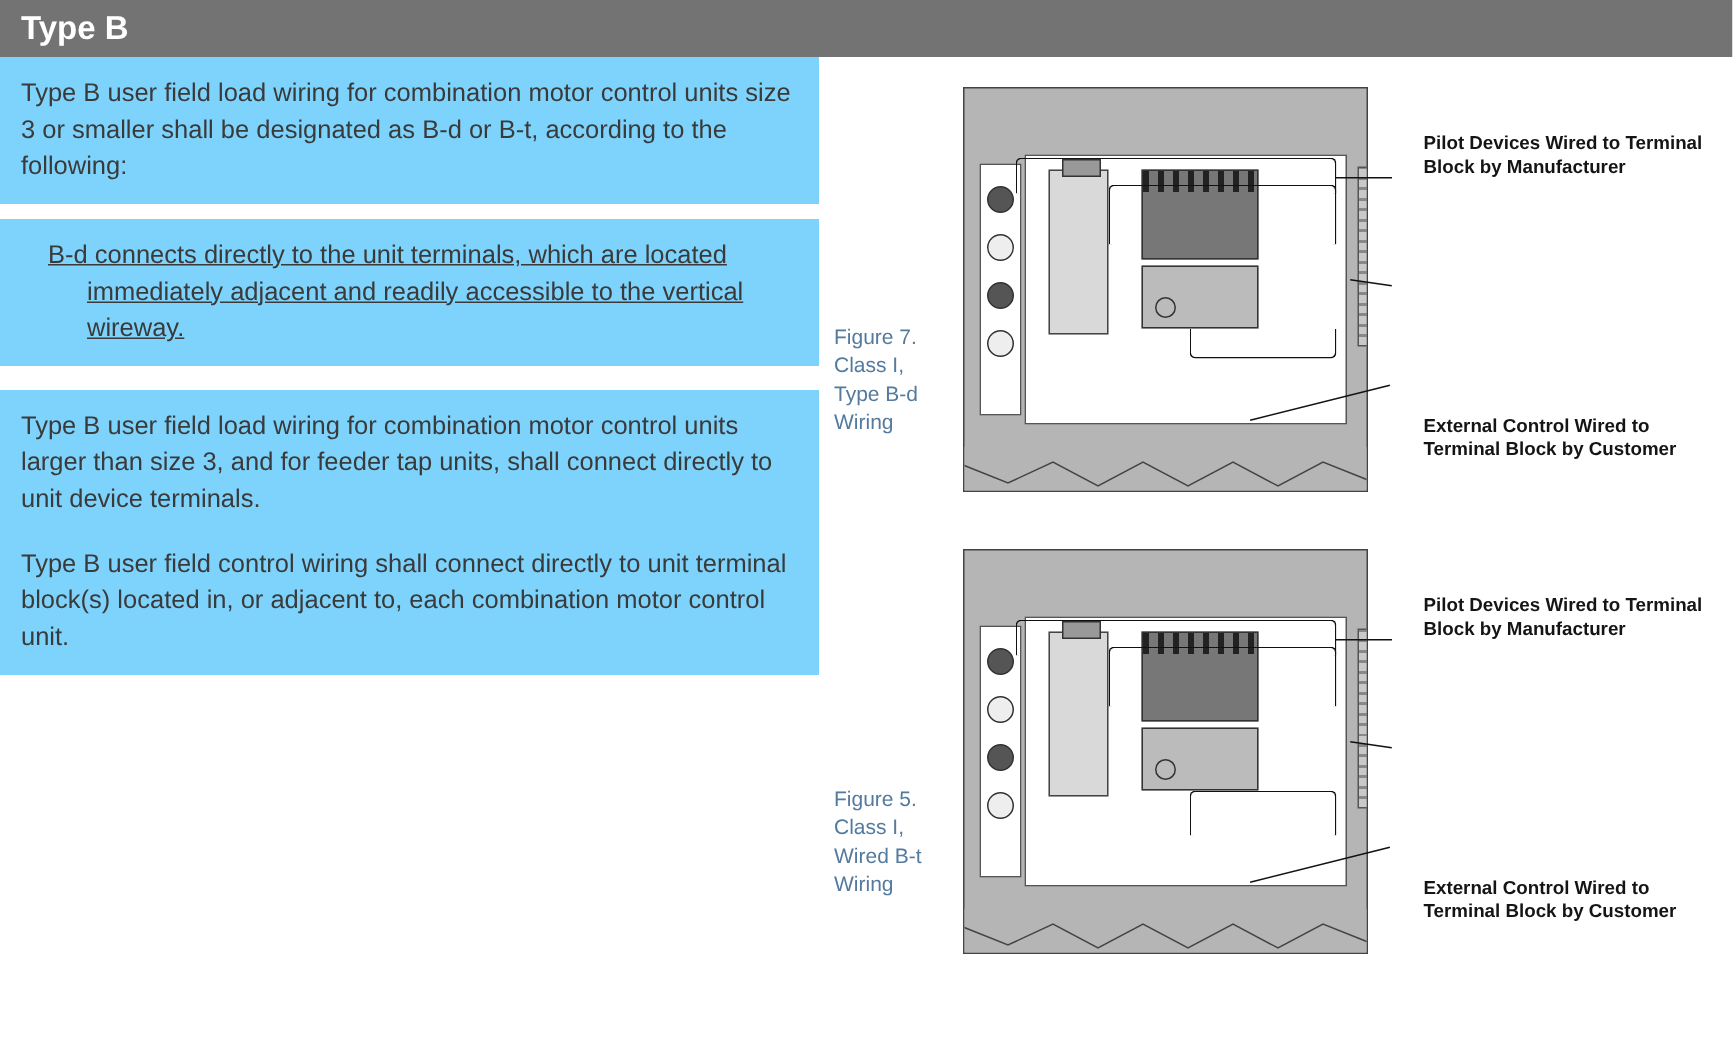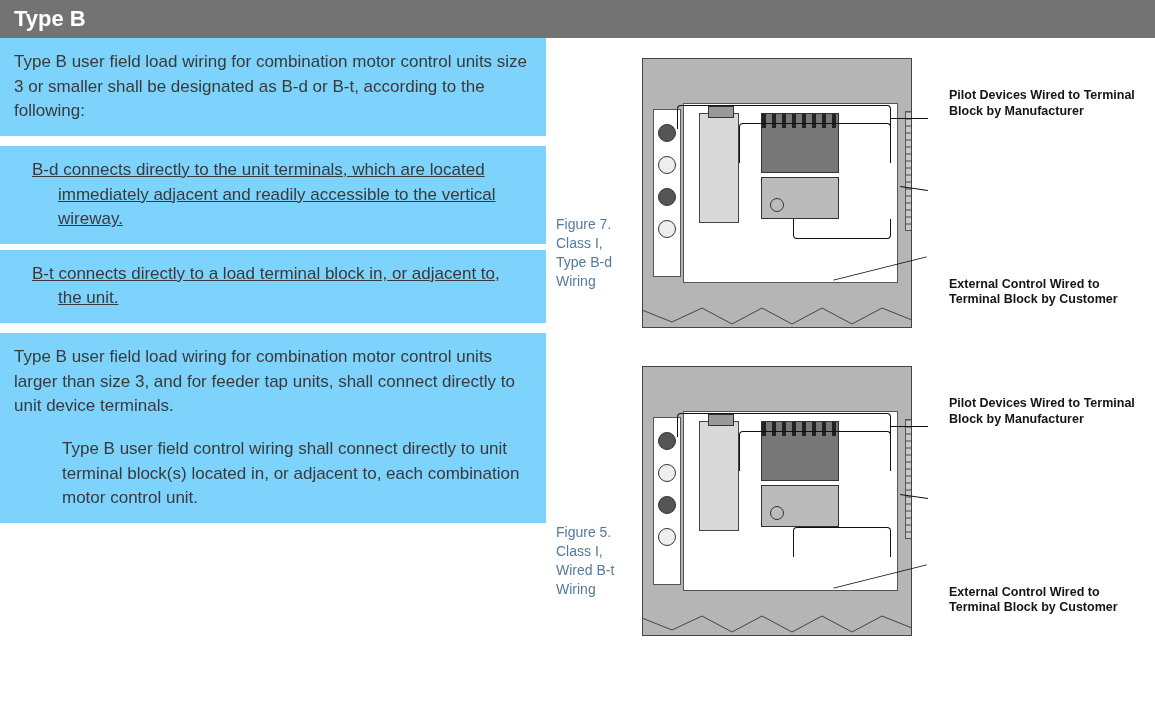--- a/index.html
+++ b/index.html
@@ -29,21 +29,21 @@
     padding: 12px 18px 12px 14px;
     font-size: 17px;
     line-height: 1.45;
     color: #3a3a3a;
   }
   .block-grey { background: #7dd3fc; }
   .indent { padding-left: 58px; padding-right: 24px; text-indent: -26px; text-decoration: underline; }
   .indent span { display: inline; }
   .spacer-sm { height: 6px; background: #fff; }
   .spacer-md { height: 10px; background: #fff; }
-  .para2 { margin-top: 18px; margin-left: 48px; }
+  .para2 { margin-top: 18px; }
   .right-col {
     flex: 1;
     padding: 20px 8px 0 10px;
     display: flex;
     flex-direction: column;
     gap: 38px;
   }
   .figure-row {
     display: flex;
     align-items: center;
@@ -210,23 +210,20 @@
 
   <div class="left-col">
     <div class="block block-grey">
       <span>Type B user field load wiring for combination motor control units size 3 or smaller shall be designated as B-d or B-t, according to the following:</span>
     </div>
     <div class="spacer-md"></div>
     <div class="block block-grey indent">
       <span>B-d connects directly to the unit terminals, which are located immediately adjacent and readily accessible to the vertical wireway.</span>
     </div>
     <div class="spacer-sm"></div>
-    <div class="block block-grey indent">
-      <span>B-t connects directly to a load terminal block in, or adjacent to, the unit.</span>
-    </div>
     <div class="spacer-md"></div>
     <div class="block block-grey">
       <div>Type B user field load wiring for combination motor control units larger than size 3, and for feeder tap units, shall connect directly to unit device terminals.</div>
       <div class="para2">Type B user field control wiring shall connect directly to unit terminal block(s) located in, or adjacent to, each combination motor control unit.</div>
     </div>
   </div>
 
   <div class="right-col">
 
     <div class="figure-row">

